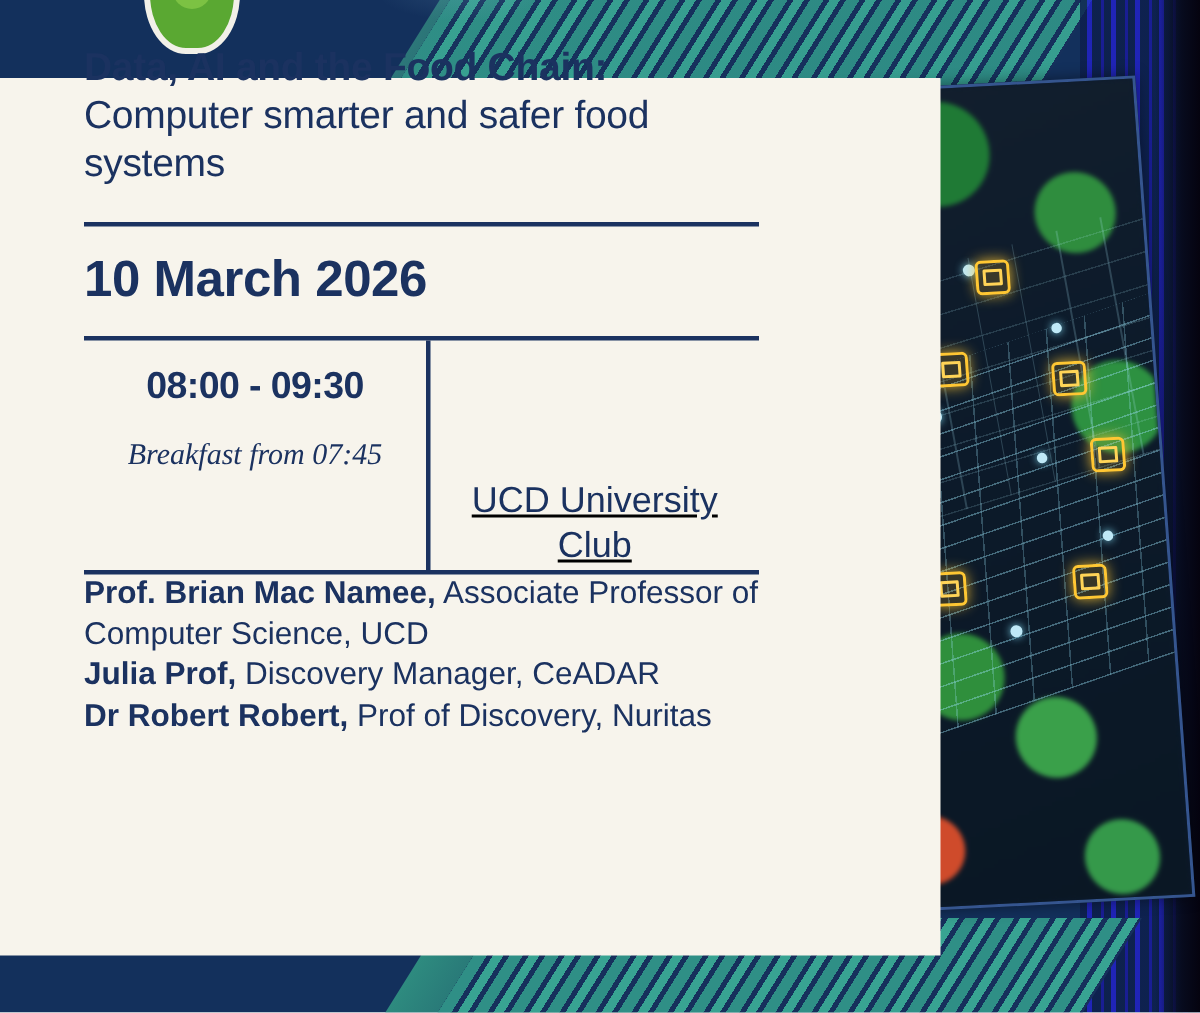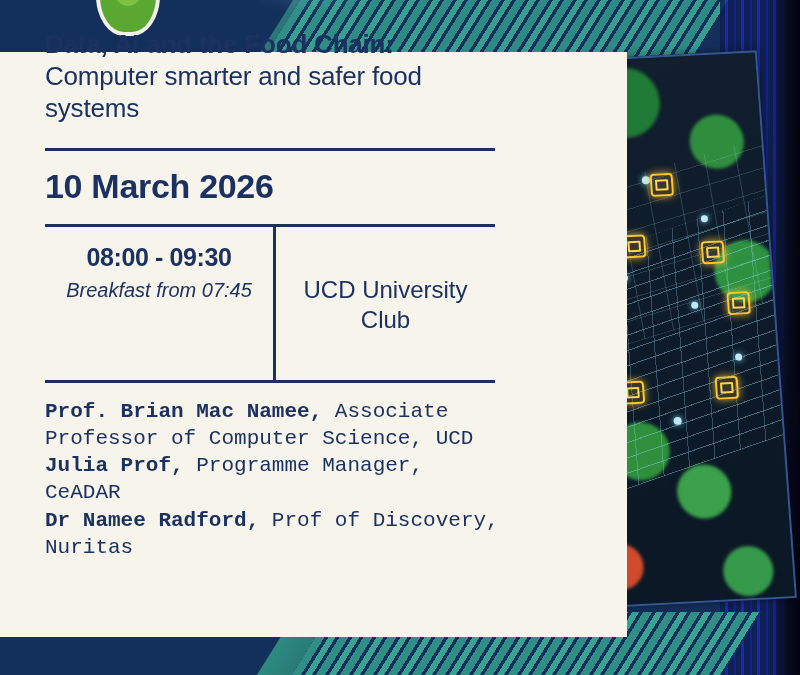--- a/index.html
+++ b/index.html
@@ -80,21 +80,21 @@
     position:absolute;left:250px;top:-26px;width:120px;height:40px;
     background:radial-gradient(ellipse at center,rgba(120,170,200,.18),rgba(20,48,92,0) 70%);
   }
 
   
   .card{
     position:absolute;left:0;top:52px;width:627px;height:585px;
     background:#f7f4ec;
   }
 
-  .card-inner{position:absolute;left:45px;top:28px;width:460px;}
+  .card-inner{position:absolute;left:56px;top:28px;width:460px;}
 
   .title{margin:0;color:#1b3260;font-size:26px;line-height:1.24;letter-spacing:-.2px;}
   .title .t-bold{font-weight:bold;display:block;}
   .title .t-sub{font-weight:normal;display:block;}
 
   .rule{height:3px;background:#1b3260;width:450px;}
   .rule-1{margin-top:23px;}
   .rule-3{margin-top:0;}
 
   .date{
@@ -102,31 +102,31 @@
     letter-spacing:-.3px;
   }
 
   .detail-row{display:flex;width:450px;height:153px;}
   .detail-time{
     width:228px;display:flex;flex-direction:column;align-items:center;
     justify-content:flex-start;padding-top:16px;box-sizing:border-box;
   }
   .detail-divider{width:3px;background:#1b3260;}
   .detail-venue{
-    flex:1;display:flex;align-items:center;justify-content:center;
-    padding-top:4px;box-sizing:border-box;
+    flex:1;display:flex;align-items:flex-end;justify-content:center;
+    padding-top:4px;box-sizing:border-box;text-decoration:underline;
   }
   .time-main{color:#1b3260;font-size:25px;font-weight:bold;letter-spacing:-.4px;}
   .time-note{
     color:#1b3260;font-size:20px;font-style:italic;text-align:right;
-    line-height:1.15;margin-top:7px;
+    line-height:1.15;margin-top:20px;font-family:Liberation Serif, serif;
   }
   .venue{color:#1b3260;font-size:24px;text-align:center;line-height:1.26;}
 
-  .speakers{margin-top:16px;width:460px;font-family:Liberation Mono, monospace;}
+  .speakers{width:460px;}
   .speaker{color:#1b3260;font-size:21px;line-height:1.28;margin:0 0 1px 0;}
   .speaker b{font-weight:bold;}
 
   
   .photo-wrap{
     position:absolute;left:455px;top:58px;width:318px;height:545px;
     transform:rotate(-4.2deg) skewY(1.2deg);
     transform-origin:50% 50%;
     border:2px solid #35558f;
     overflow:hidden;
@@ -253,21 +253,21 @@
       </div>
     </div>
 
     <div class="rule rule-3"></div>
 
     <div class="speakers">
       <p class="speaker">
         <b>Prof. Brian Mac Namee,</b><span> Associate Professor of Computer Science, UCD</span>
       </p>
       <p class="speaker">
-        <b>Julia Prof,</b><span> Programme Manager, CeADAR</span>
+        <b>Julia Prof,</b><span> Discovery Manager, CeADAR</span>
       </p>
       <p class="speaker">
-        <b>Dr Namee Radford,</b><span> Prof of Discovery, Nuritas</span>
+        <b>Dr Robert Robert,</b><span> Prof of Discovery, Nuritas</span>
       </p>
     </div>
 
   </div>
 </div>
 
 </body></html>

